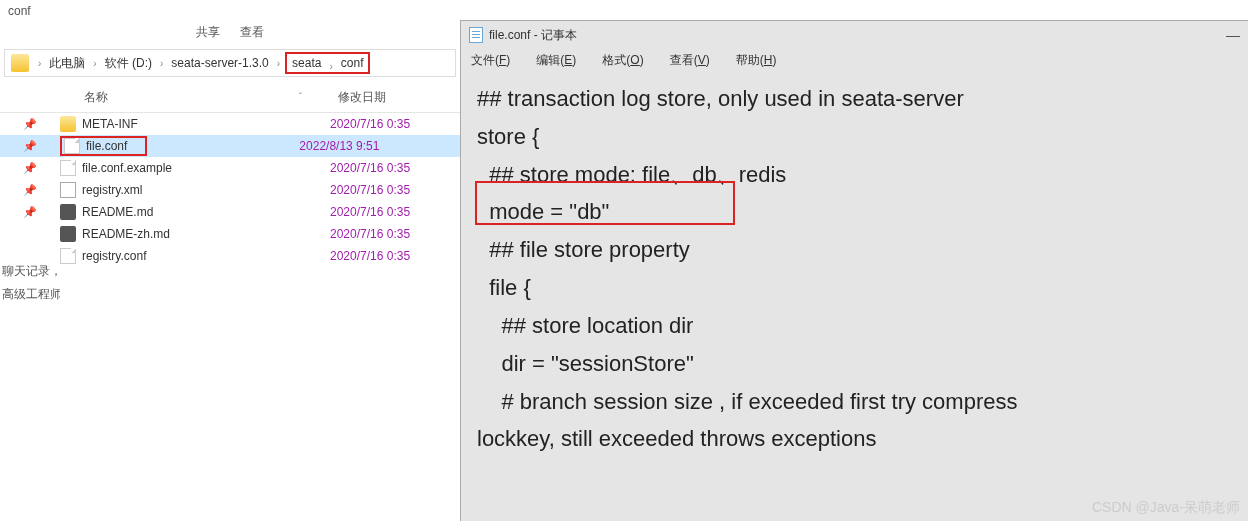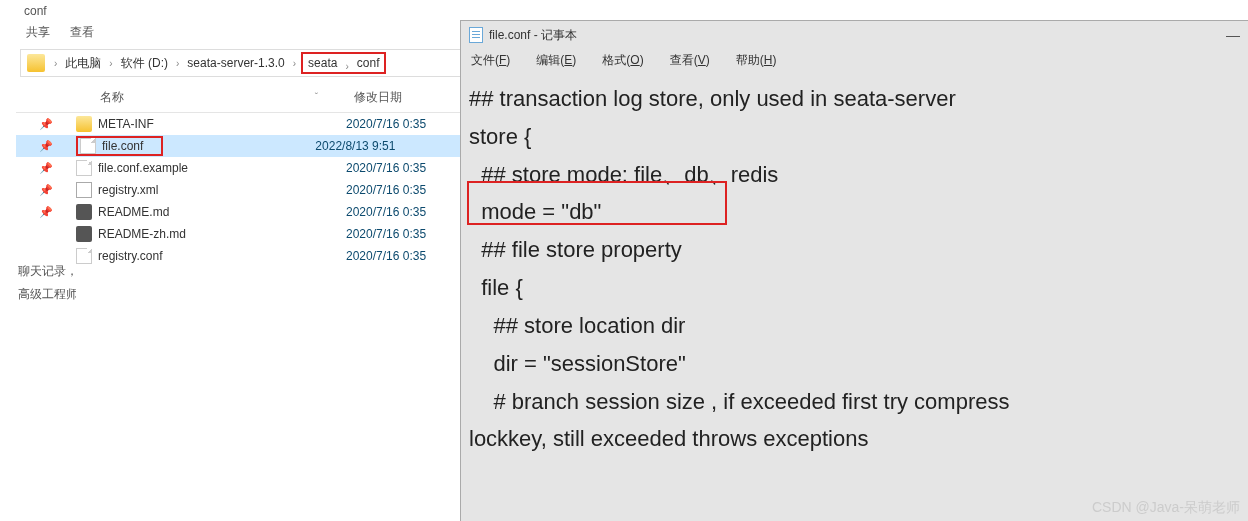--- a/index.html
+++ b/index.html
@@ -1,21 +1,21 @@
 <!DOCTYPE html>
 <html><head>
   <meta charset="utf-8">
   <style>
     * { margin: 0; padding: 0; box-sizing: border-box; font-family: "Microsoft YaHei", "Segoe UI", sans-serif; }
     body { width: 1248px; height: 521px; background: #fff; position: relative; overflow: hidden; font-size: 12px; color: #333; }
     
     
-    .explorer { position: absolute; left: 16px; top: 0; width: 460px; height: 521px; }
+    .explorer { position: absolute; left: 0; top: 0; width: 460px; height: 521px; }
     .explorer-title { padding: 4px 8px; color: #555; font-size: 12px; }
-    .ribbon-tabs { padding: 2px 10px 6px; display: flex; gap: 20px; font-size: 12px; color: #555; }
+    .ribbon-tabs { padding: 2px 10px 6px; display: flex; gap: 20px; font-size: 12px; color: #555; justify-content: center; }
     .breadcrumb { display: flex; align-items: center; height: 28px; background: #fff; border: 1px solid #ddd; margin: 2px 4px; padding: 0 2px; }
     .bc-icon { width: 18px; height: 18px; background: linear-gradient(#fce79a, #f6c230); border-radius: 2px; margin: 0 4px; }
     .bc-sep { color: #888; padding: 0 5px; font-size: 10px; }
     .bc-item { color: #333; padding: 2px 3px; font-size: 12px; white-space: nowrap; }
     .bc-highlight { border: 2px solid #d22; padding: 0 2px; display: flex; align-items: flex-end; }
     
     .columns-header { display: flex; border-bottom: 1px solid #e5e5e5; margin-top: 6px; }
     .col-icon-space { width: 76px; }
     .col-head { padding: 6px 8px; color: #555; font-size: 12px; }
     .col-name { width: 254px; display: flex; align-items: center; gap: 30px; justify-content: space-between; }
@@ -24,37 +24,37 @@
     .file-list { }
     .file-row { display: flex; align-items: center; height: 22px; }
     .pin-col { width: 60px; display: flex; justify-content: center; color: #999; font-size: 11px; }
     .file-icon { width: 16px; height: 16px; margin-right: 6px; }
     .folder-icon { background: linear-gradient(#fce79a, #f6c230); border-radius: 2px; }
     .doc-icon { background: #fff; border: 1px solid #ccc; position: relative; }
     .doc-icon::after { content: ""; position: absolute; right: -1px; top: -1px; width: 5px; height: 5px; background: linear-gradient(135deg, #fff 50%, #ccc 50%); }
     .xml-icon { background: #fff; border: 1px solid #aaa; }
     .md-icon { background: #555; border-radius: 2px; }
     .file-name { width: 248px; font-size: 12px; color: #333; }
-    .file-date { font-size: 12px; color: #0c4a6e; }
+    .file-date { font-size: 12px; color: #a21caf; }
     .selected-row { background: #cce8ff; }
     .file-highlight { border: 2px solid #d22; display: inline-flex; align-items: center; padding: 0 18px 0 2px; }
     
     .sidebar-text { position: absolute; left: 0; top: 260px; font-size: 12px; color: #555; width: 60px; }
     .sidebar-text div { padding: 3px 2px; white-space: nowrap; overflow: hidden; }
     
     
     .notepad { position: absolute; left: 460px; top: 20px; width: 788px; height: 501px; background: #e5e5e5; border: 1px solid #aaa; border-right: none; border-bottom: none; }
     .np-titlebar { display: flex; align-items: center; height: 28px; padding: 0 8px; }
     .np-icon { width: 14px; height: 16px; background: #fff; border: 1px solid #6aa8d8; margin-right: 6px; position: relative; }
     .np-icon::before { content: ""; position: absolute; left: 2px; top: 3px; right: 2px; height: 1px; background: #6aa8d8; box-shadow: 0 3px 0 #6aa8d8, 0 6px 0 #6aa8d8; }
     .np-title { font-size: 12px; color: #333; }
     .np-ctrl { margin-left: auto; display: flex; gap: 14px; color: #555; font-size: 14px; }
     .np-menu { display: flex; gap: 26px; padding: 3px 10px 5px; font-size: 12px; color: #333; }
     .np-menu span u { text-decoration: underline; }
-    .np-content { padding: 6px 17px 0 8px; font-size: 22px; color: #222; line-height: 1.72; font-family: "Microsoft YaHei", sans-serif; position: relative; }
+    .np-content { padding: 6px 17px 0 8px; font-size: 22px; color: #222; line-height: 1.72; font-family: "Microsoft YaHei", sans-serif; position: relative; margin-left: 8px; }
     .np-content .line { white-space: pre; }
     .mode-highlight { position: absolute; border: 2px solid #d22; left: 6px; top: 107px; width: 260px; height: 44px; pointer-events: none; }
     
     .watermark { position: absolute; right: 8px; bottom: 4px; color: #ccc; font-size: 14px; }
   </style>
 </head>
 <body>
 
 <div class="explorer">
   <div class="explorer-title">conf</div>

